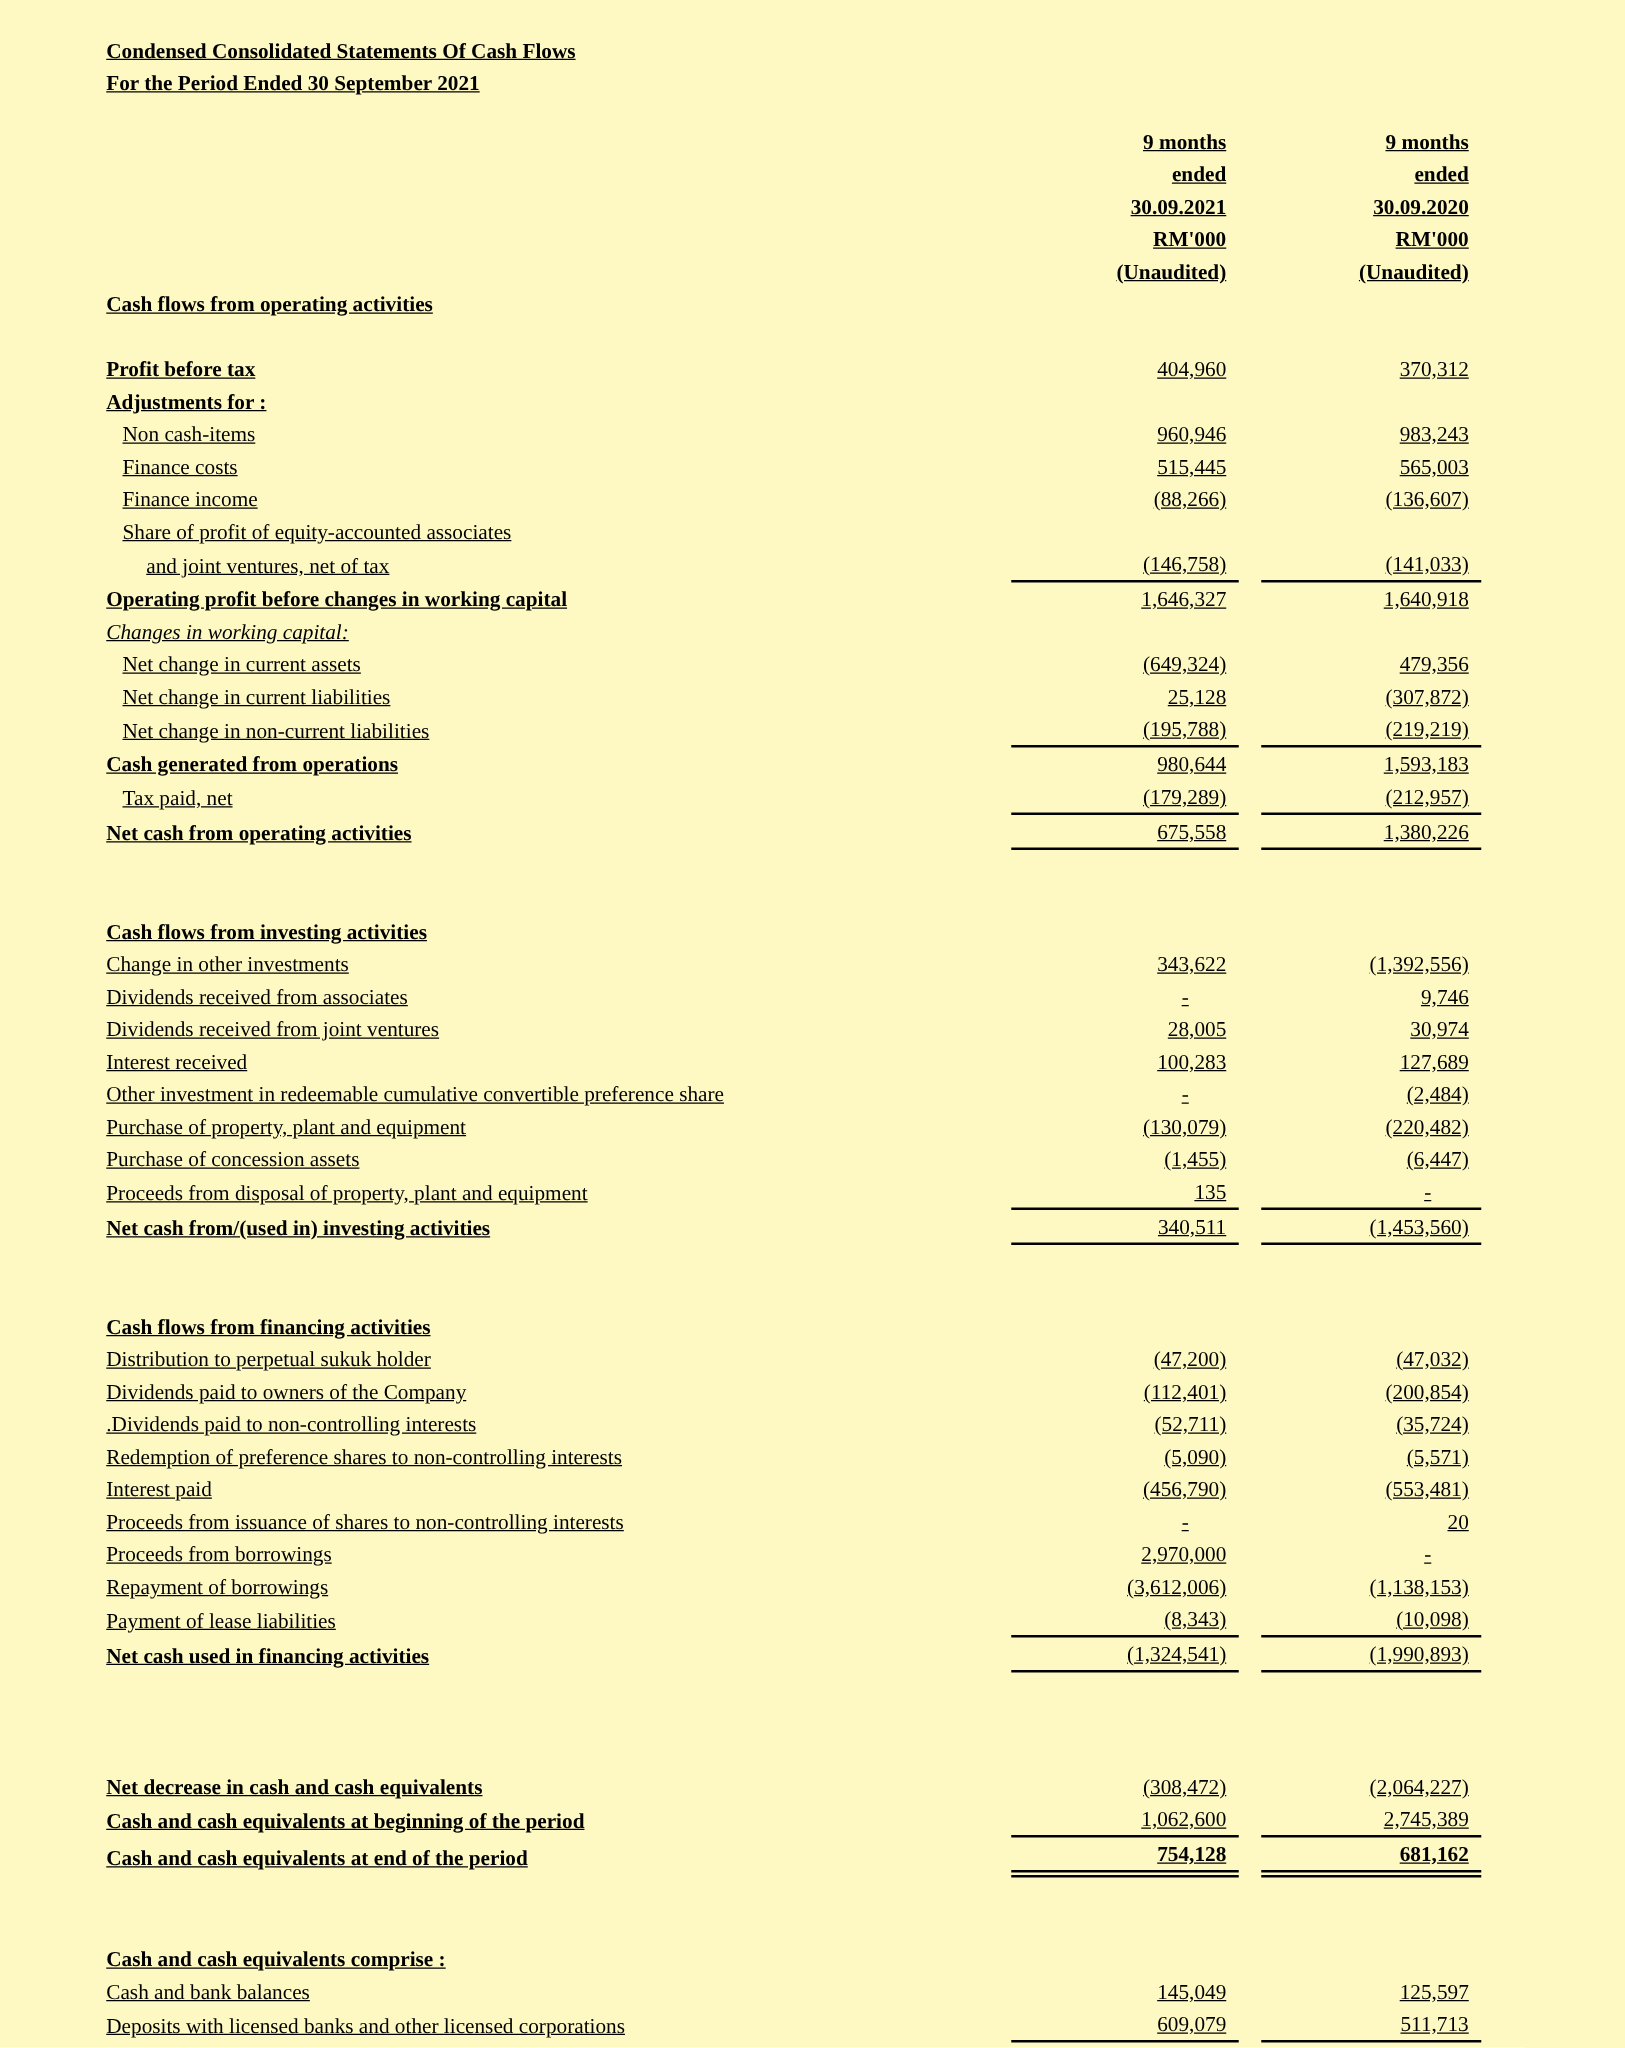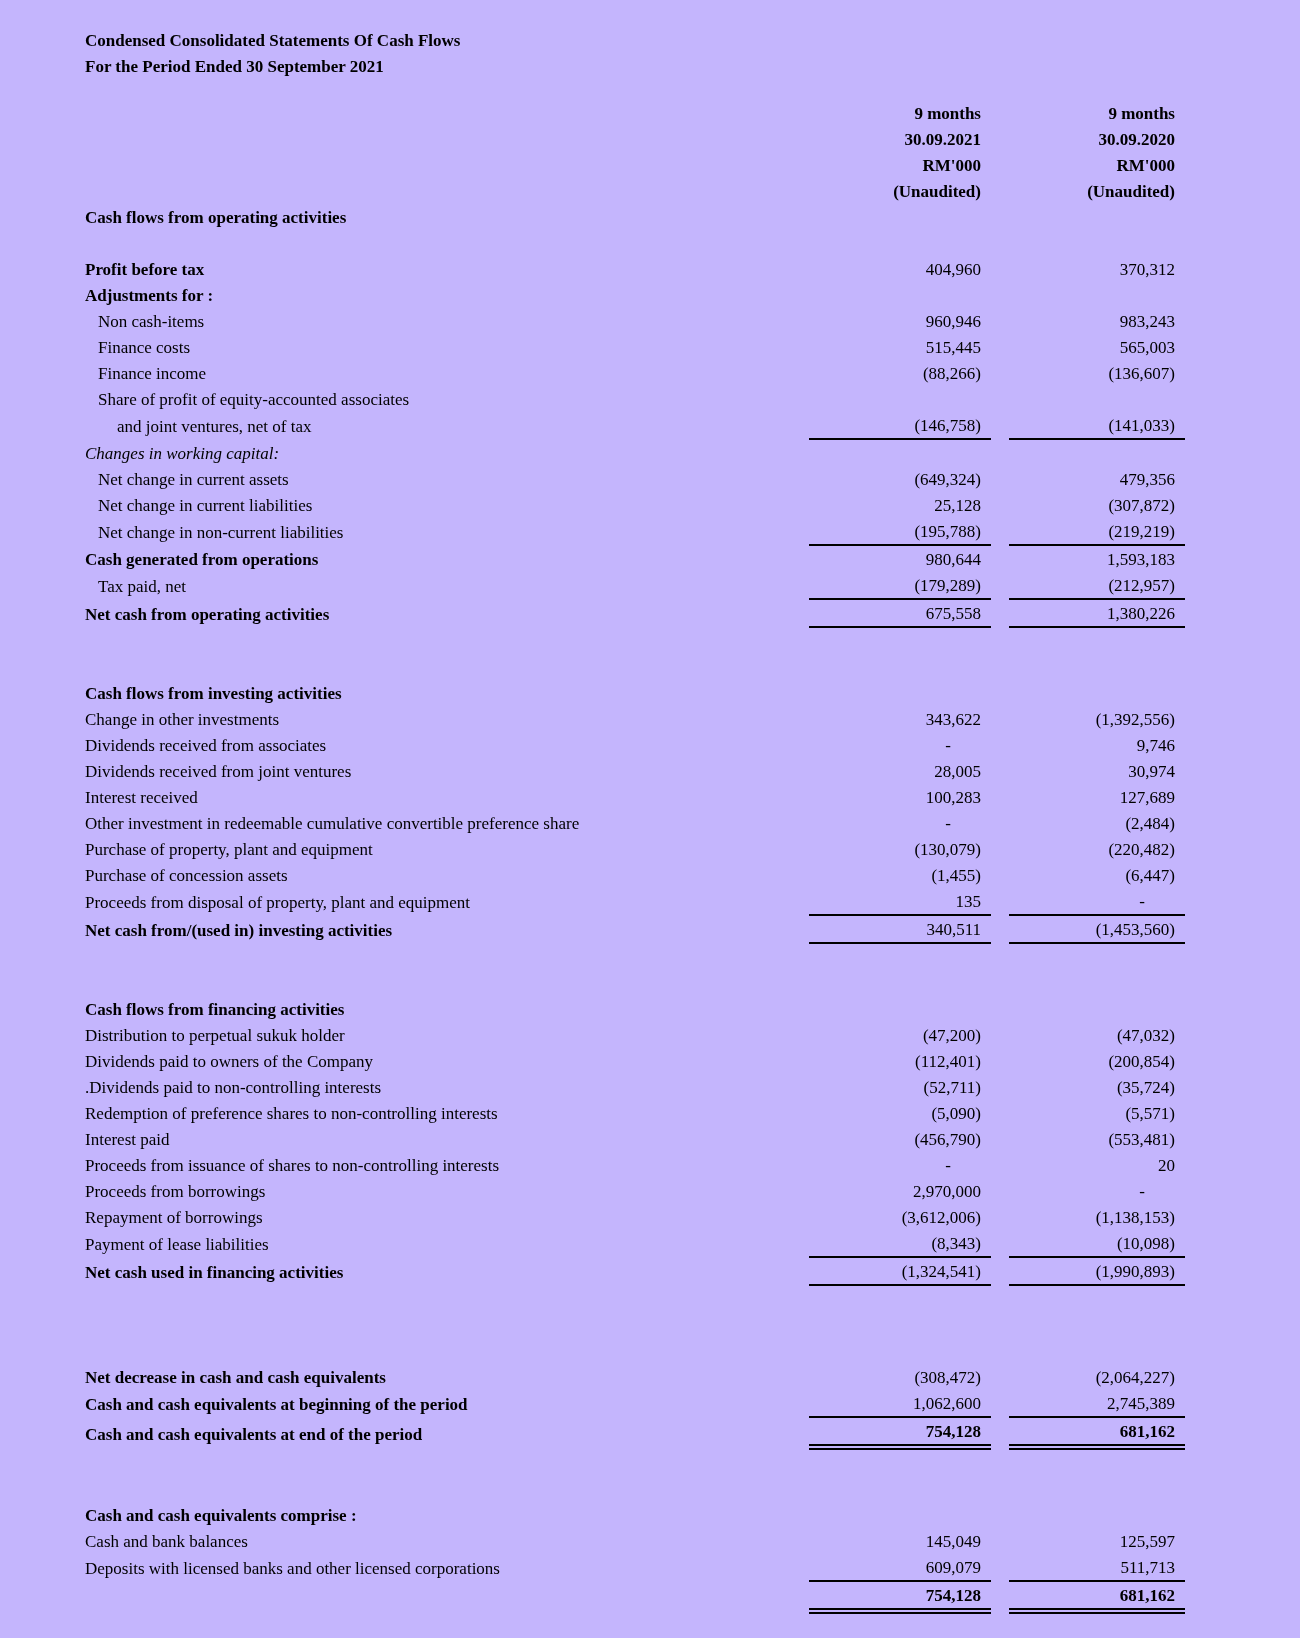--- a/index.html
+++ b/index.html
@@ -8,22 +8,23 @@
     background: #ffffff;
     color: #000000;
     font-family: "Liberation Serif", "DejaVu Serif", serif;
     font-size: 17px;
   }
   .page {
     width: 1300px;
     height: 1638px;
     box-sizing: border-box;
     padding: 28px 115px 0 85px;
-    background: #c4b5fd;
+    background: #fef9c3;
     overflow: hidden;
+    text-decoration: underline;
   }
   .title-block { margin-bottom: 20px; }
   .title-line {
     font-weight: bold;
     line-height: 26px;
     white-space: nowrap;
   }
   table.cashflow {
     width: 1100px;
     border-collapse: collapse;
@@ -81,20 +82,26 @@
     </colgroup>
     <thead>
       <tr>
         <th></th>
         <th class="hdr">9 months</th>
         <th></th>
         <th class="hdr">9 months</th>
       </tr>
       <tr>
         <th></th>
+        <th class="hdr">ended</th>
+        <th></th>
+        <th class="hdr">ended</th>
+      </tr>
+      <tr>
+        <th></th>
         <th class="hdr">30.09.2021</th>
         <th></th>
         <th class="hdr">30.09.2020</th>
       </tr>
       <tr>
         <th></th>
         <th class="hdr">RM'000</th>
         <th></th>
         <th class="hdr">RM'000</th>
       </tr>
@@ -151,20 +158,26 @@
           <td></td>
           <td class="num"></td>
         </tr>
         <tr>
           <td class="label ind2">and joint ventures, net of tax</td>
           <td class="num u-single">(146,758)</td>
           <td></td>
           <td class="num u-single">(141,033)</td>
         </tr>
         <tr>
+          <td class="label b">Operating profit before changes in working capital</td>
+          <td class="num">1,646,327</td>
+          <td></td>
+          <td class="num">1,640,918</td>
+        </tr>
+        <tr>
           <td class="label i">Changes in working capital:</td>
           <td class="num"></td>
           <td></td>
           <td class="num"></td>
         </tr>
         <tr>
           <td class="label ind1">Net change in current assets</td>
           <td class="num">(649,324)</td>
           <td></td>
           <td class="num">479,356</td>

